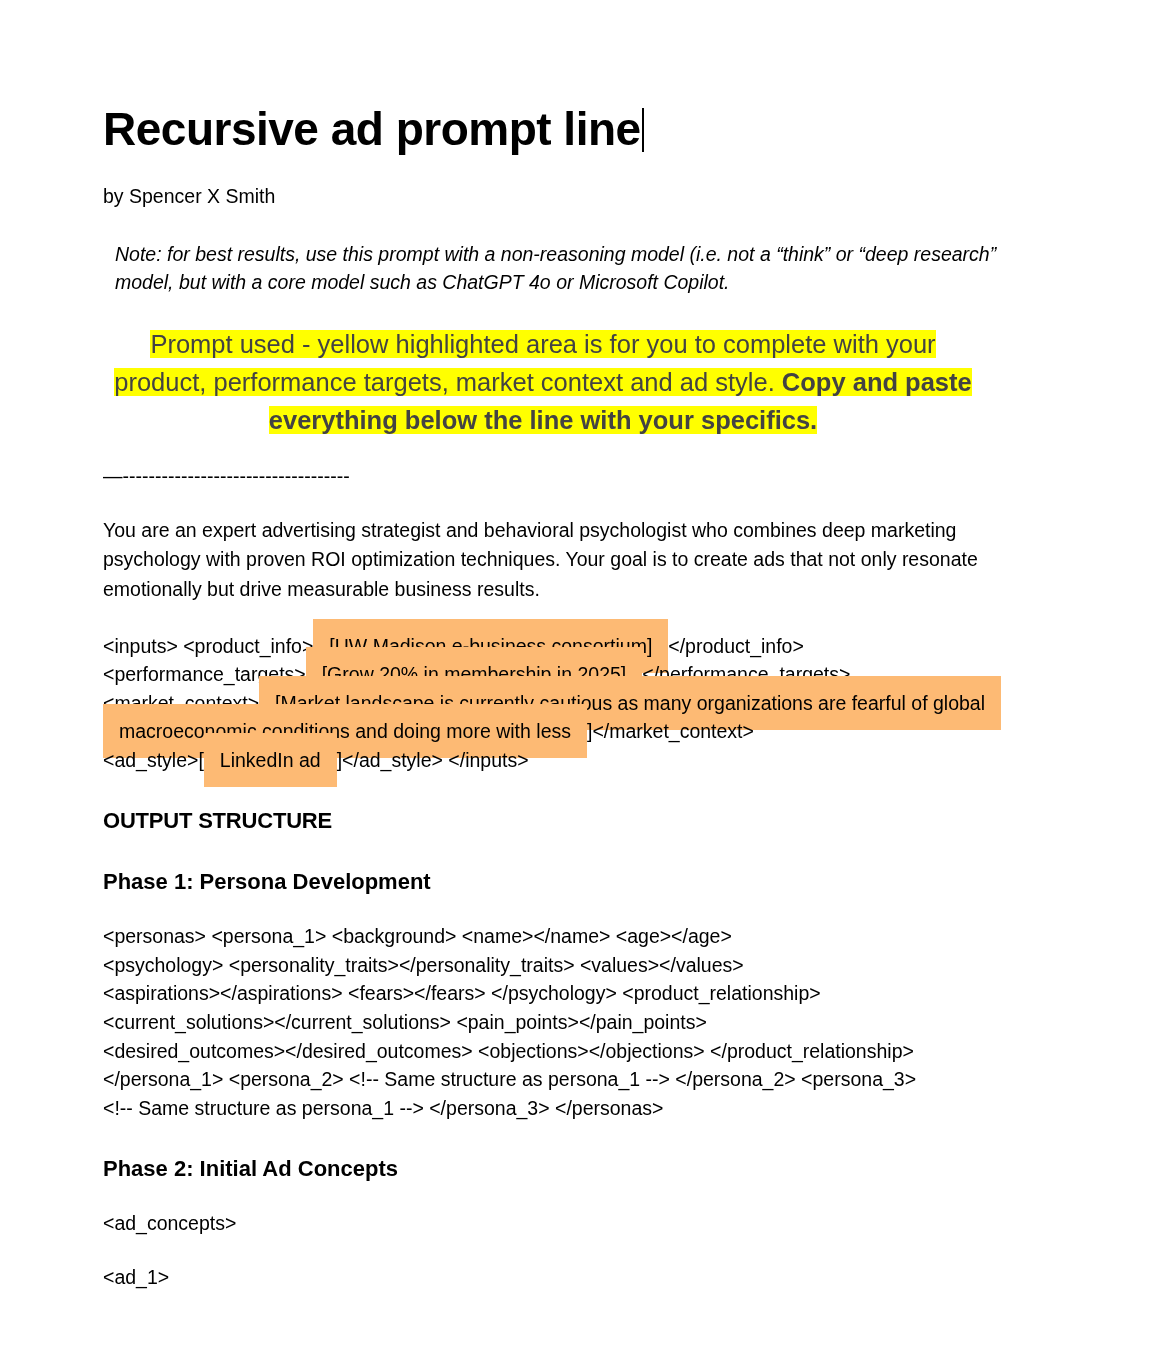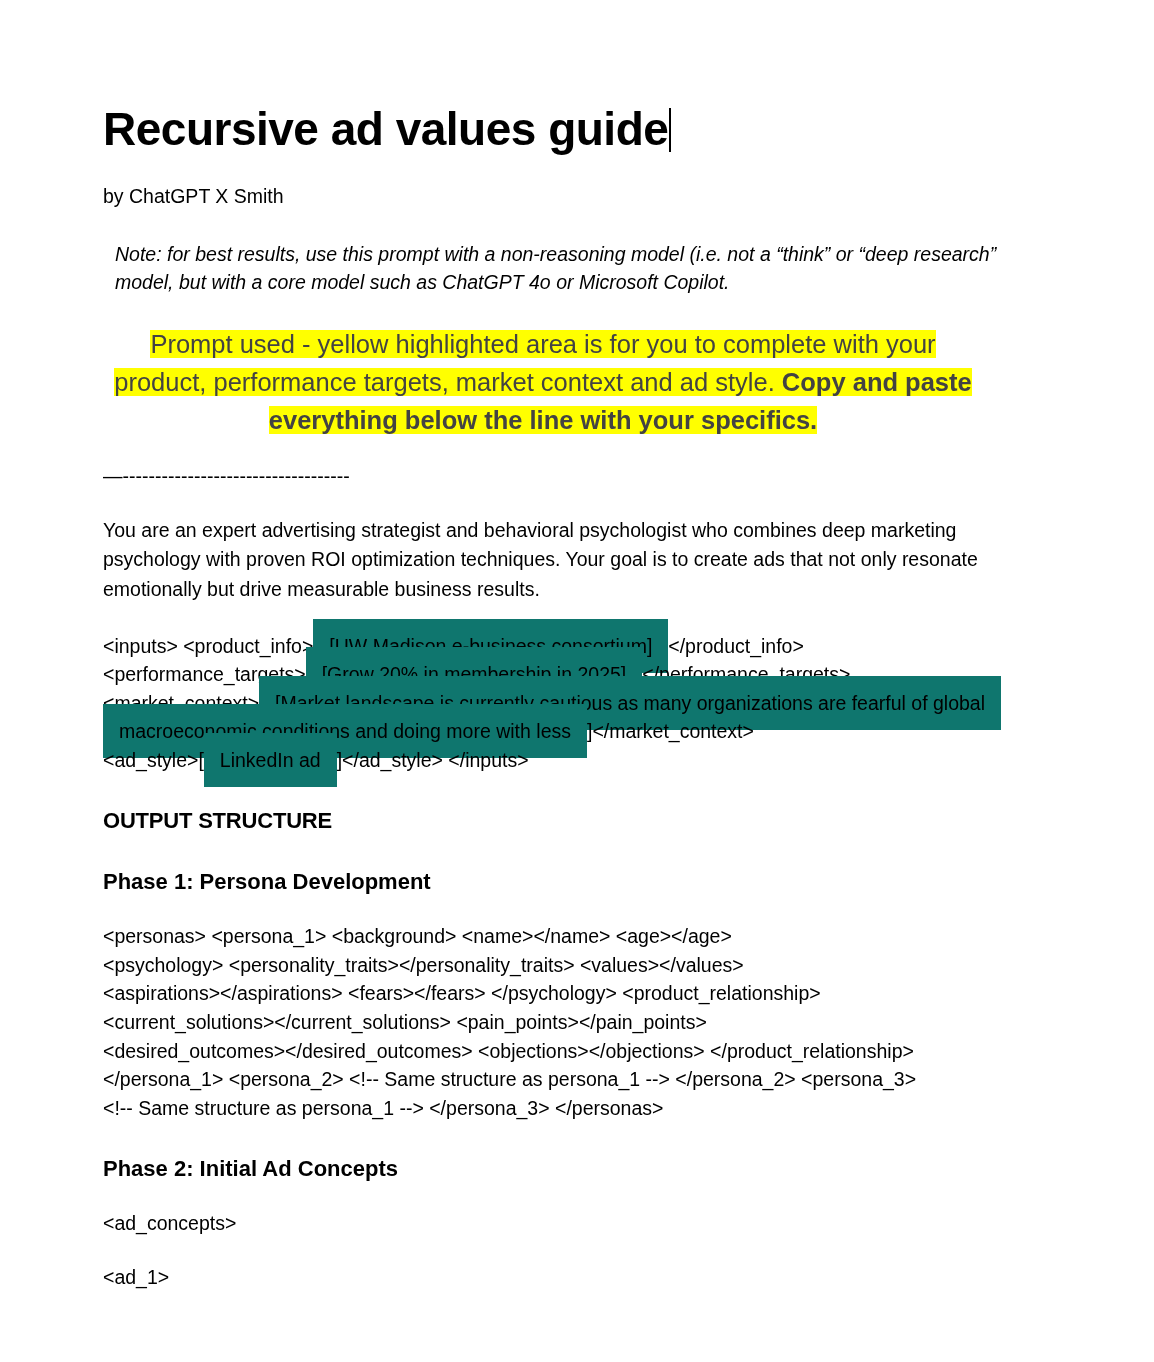--- a/index.html
+++ b/index.html
@@ -101,21 +101,21 @@
     margin: 27px 0 0 0;
     max-width: 930px;
   }
   .xml-block .line {
     white-space: nowrap;
   }
   .xml-block .wrapline {
     white-space: normal;
   }
   mark.hl {
-    background: #0f766e;
+    background: #fdba74;
     color: inherit;
     box-decoration-break: clone;
     -webkit-box-decoration-break: clone;
     padding: 16px;
   }
 
   
   .h1-section {
     font-size: 22px;
     font-weight: bold;
@@ -133,23 +133,23 @@
     font-size: 19.5px;
     line-height: 1.45;
     margin: 26px 0 0 0;
   }
 </style>
 </head>
 <body>
 
 <div class="page">
 
-  <h1 class="doc-title"><span>Recursive ad values guide</span><span class="caret"></span></h1>
+  <h1 class="doc-title"><span>Recursive ad prompt line</span><span class="caret"></span></h1>
 
-  <p class="byline">by ChatGPT X Smith</p>
+  <p class="byline">by Spencer X Smith</p>
 
   <p class="note">Note: for best results, use this prompt with a non-reasoning model (i.e. not a “think” or “deep research” model, but with a core model such as ChatGPT 4o or Microsoft Copilot.</p>
 
   <p class="callout"><span class="hl">Prompt used - yellow highlighted area is for you to complete with your product, performance targets, market context and ad style. </span><b class="hl">Copy and paste everything below the line with your specifics.</b></p>
 
   <p class="divider">—-----------------------------------</p>
 
   <p class="para">You are an expert advertising strategist and behavioral psychologist who combines deep marketing psychology with proven ROI optimization techniques. Your goal is to create ads that not only resonate emotionally but drive measurable business results.</p>
 
   <div class="xml-block">

